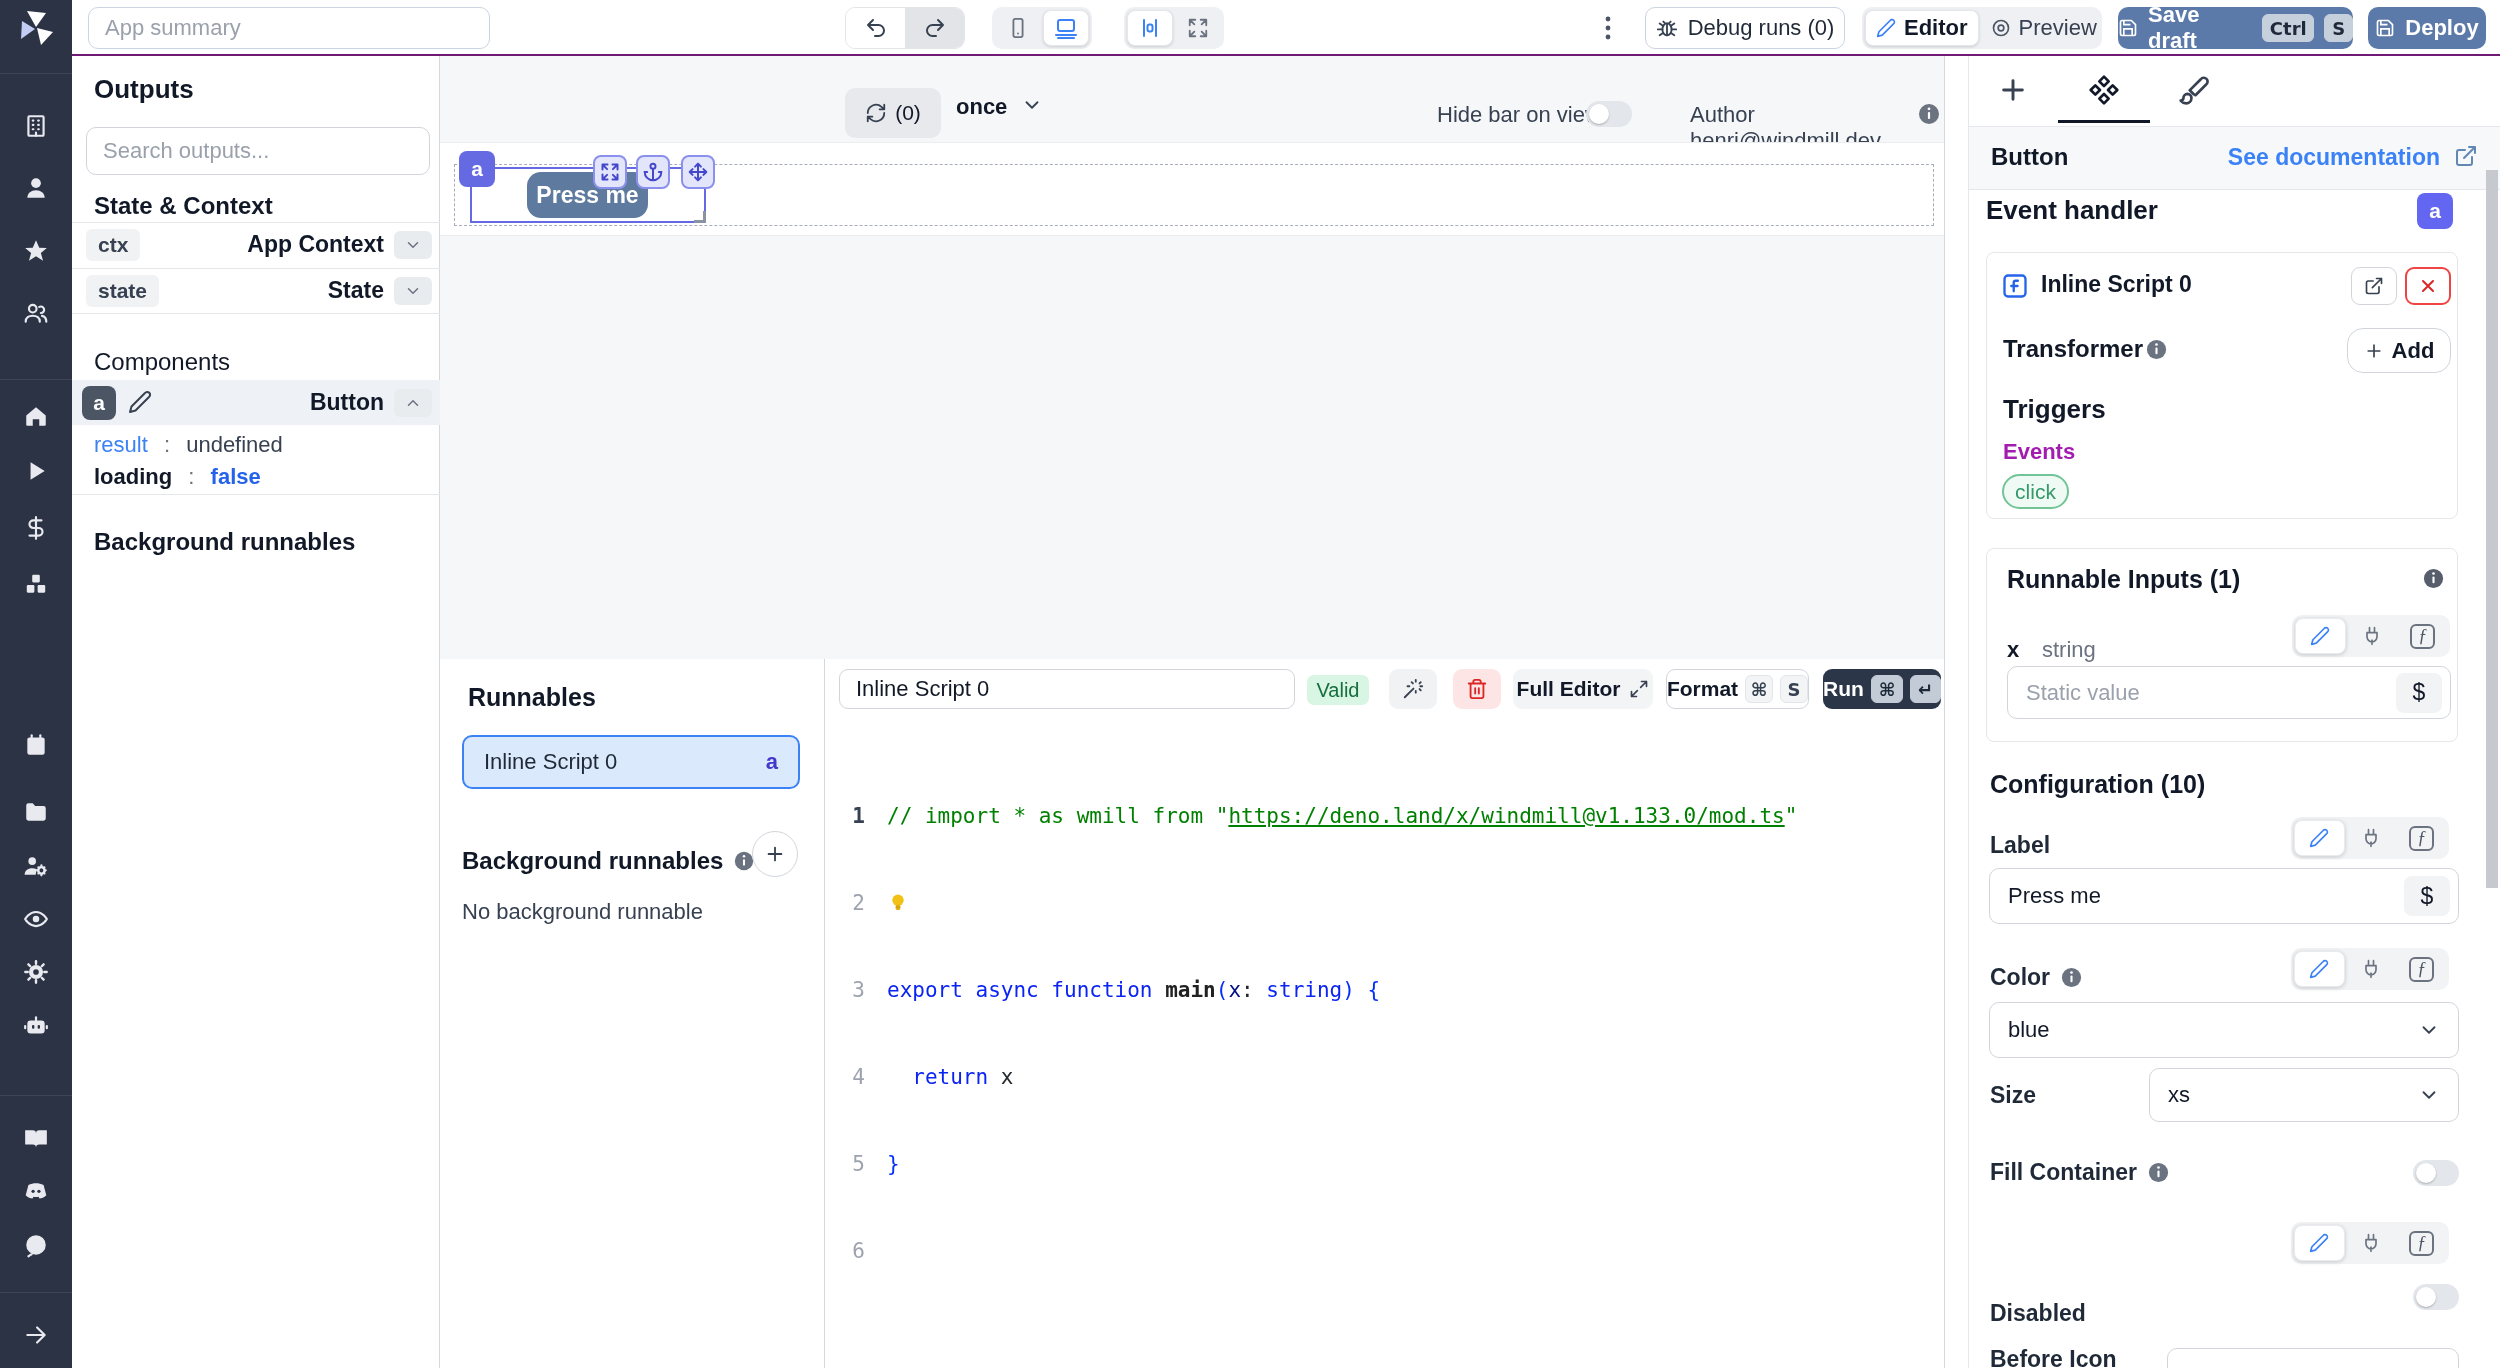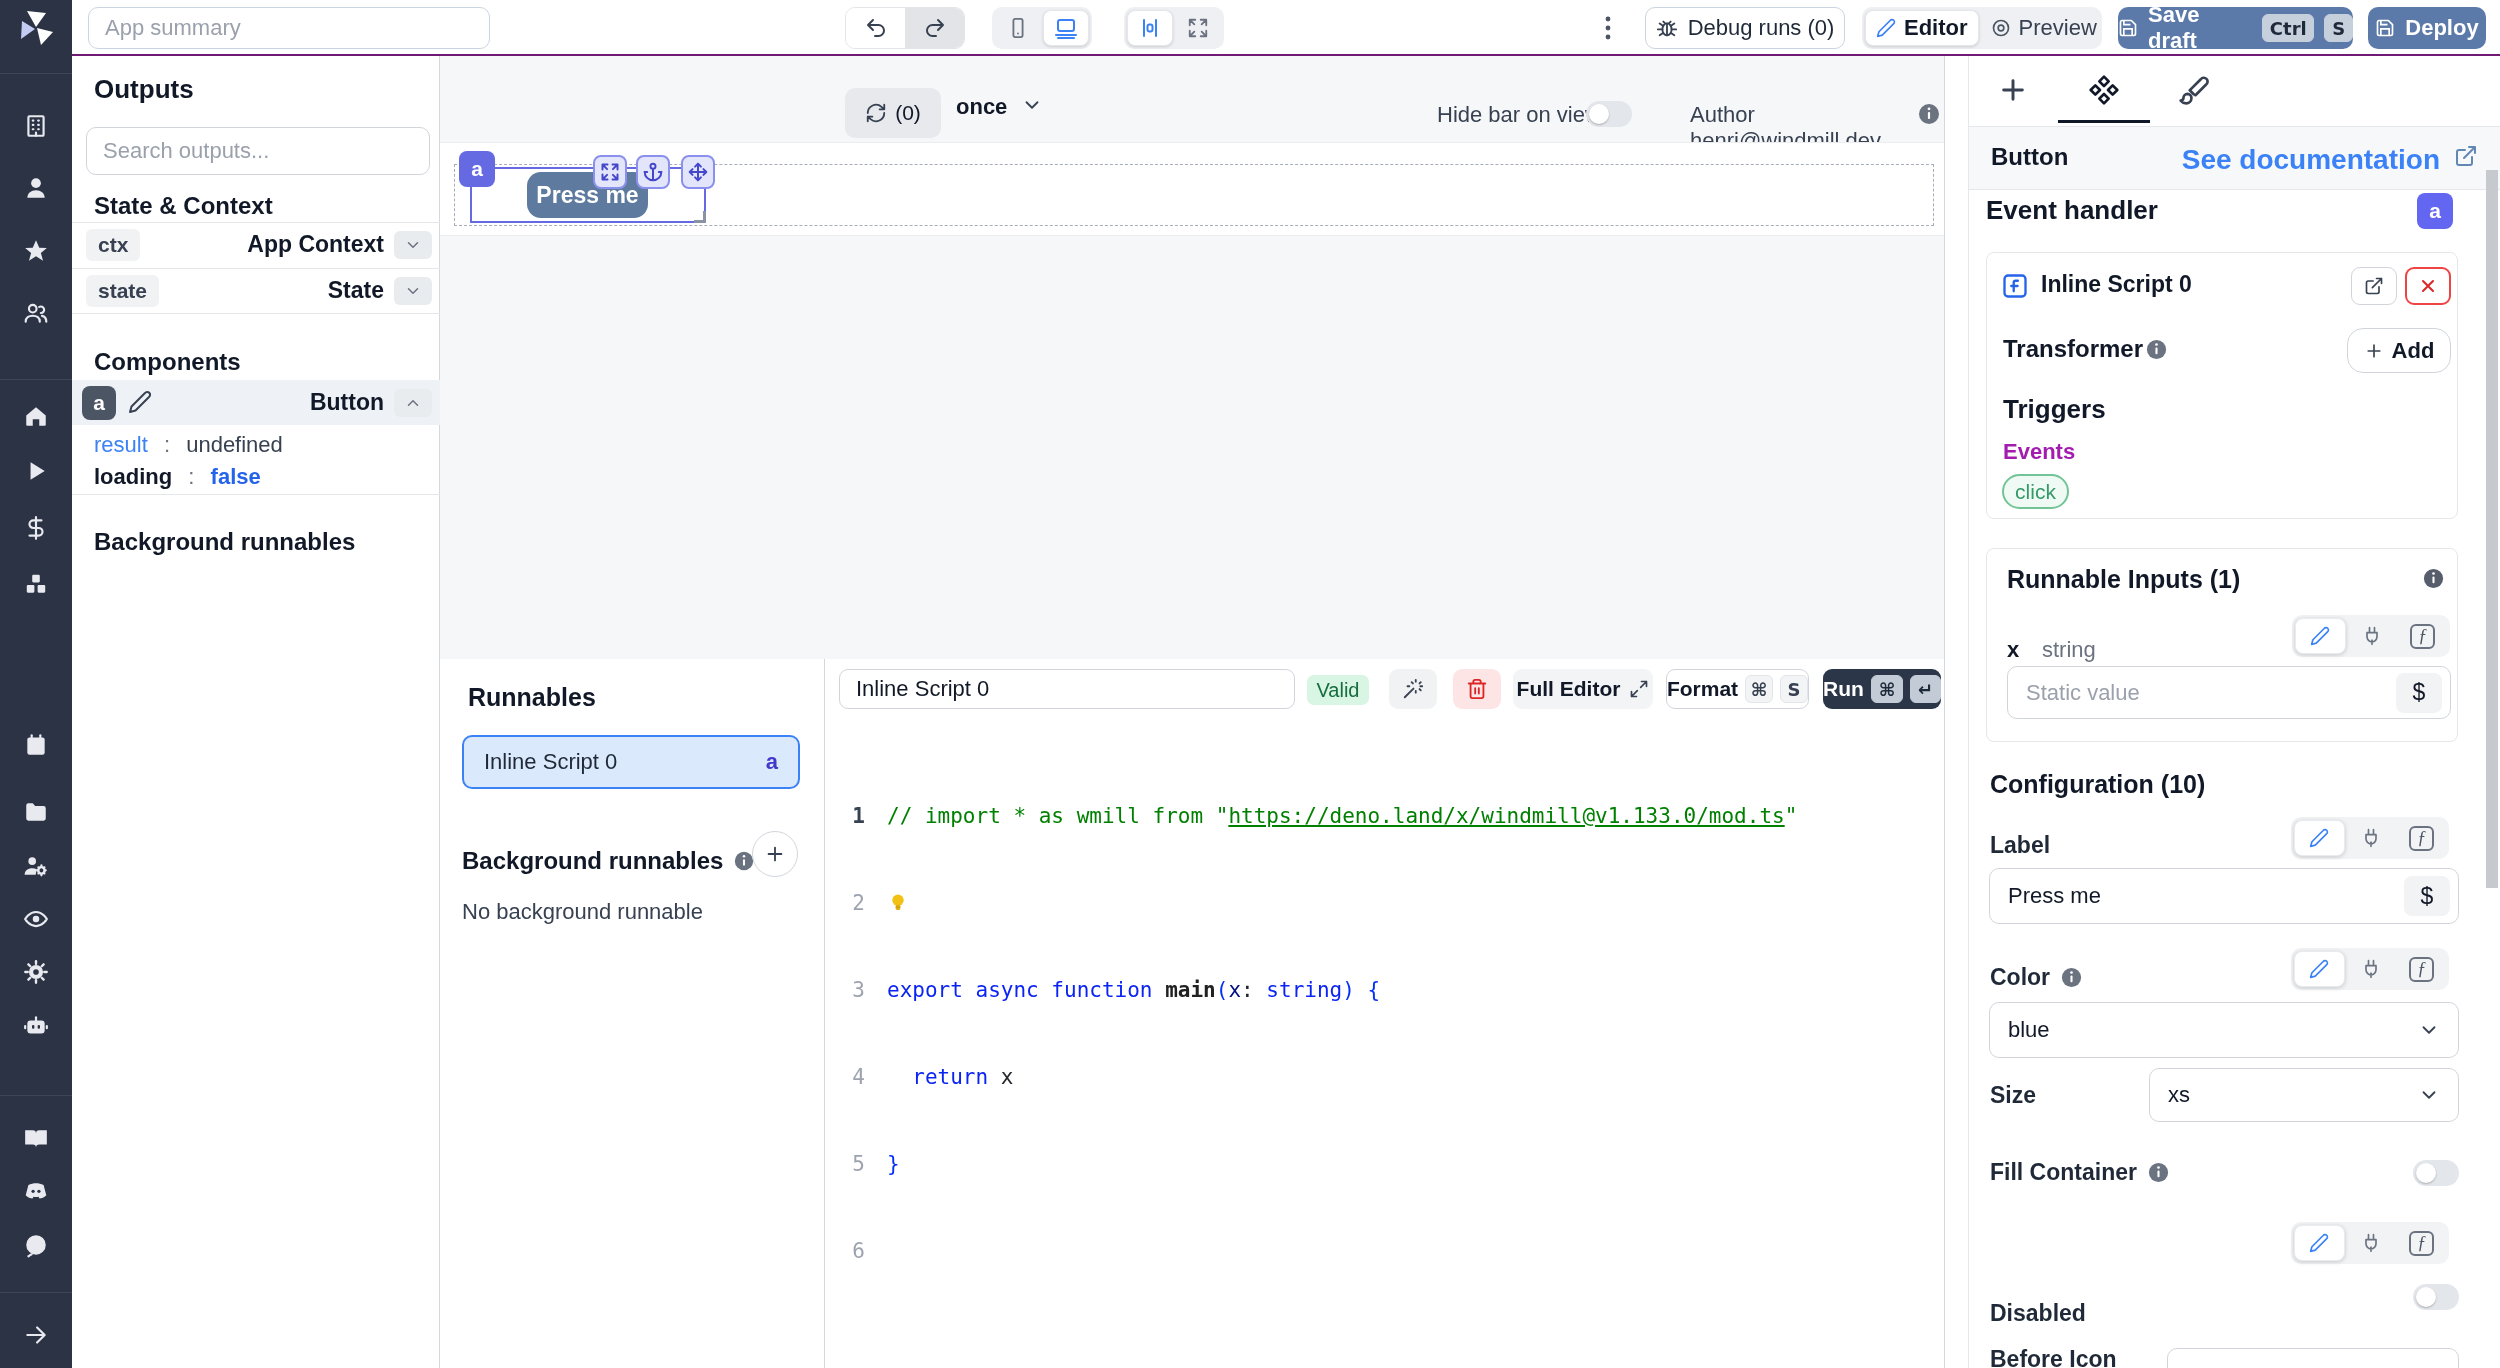--- a/index.html
+++ b/index.html
@@ -334,21 +334,21 @@
     <div class="abs" style="left:0;top:212px;width:368px;height:45px">
       <span class="badge-key abs" style="left:14px;top:7px">state</span>
       <span class="abs" style="right:56px;top:9px;font-size:23px;font-weight:700;color:#111827">State</span>
       <span class="chev-btn" style="right:8px;top:9px">
           <svg width="18" height="18" viewBox="0 0 24 24">
             <path class="st" style="stroke:#6b7280" d="m6 9 6 6 6-6"></path>
           </svg>
         </span>
     </div>
     <div class="o-hline" style="top:257px"></div>
-    <div class="abs" style="left:22px;top:292px;font-size:24px;font-weight:700;color:#111827">Components</div>
+    <div class="abs" style="left:22px;top:292px;font-size:24px;font-weight:400;color:#111827">Components</div>
     <div class="abs" style="left:0;top:324px;width:368px;height:45px;background:#eef2f7">
       <span class="abs ctr" style="left:10px;top:6px;width:34px;height:34px;background:#4b5563;border-radius:8px;color:#fff;font-weight:700;font-size:21px">a</span>
       <span class="abs" style="left:56px;top:10px">
           <svg width="24" height="24" viewBox="0 0 24 24">
             <path d="M17 3a2.85 2.85 0 1 1 4 4L7.5 20.5 2 22l1.5-5.5Z" class="st"></path>
           </svg>
         </span>
       <span class="abs" style="right:56px;top:9px;font-size:23px;font-weight:700;color:#111827">Button</span>
       <span class="chev-btn" style="right:8px;top:9px">
           <svg width="18" height="18" viewBox="0 0 24 24">
@@ -523,21 +523,21 @@
     <span class="abs" style="left:233px;top:18px;cursor:pointer">
       <svg width="32" height="32" viewBox="0 0 24 24">
           <path class="st" d="M9.1 11.9l8-8a2.85 2.85 0 1 1 4 4l-8 8M8.8 12.2l3 3"></path>
           <path class="st" d="M7.1 14.9c-1.7 0-3 1.4-3 3 0 1.3-1.1 2-2.1 2 1.1 1.3 2.5 2.1 4.1 2.1 2.2 0 4-1.8 4-4a3.05 3.05 0 0 0-3-3.1z"></path>
         </svg>
     </span>
     <div class="abs" style="left:113px;top:64px;width:92px;height:3px;background:#111827"></div>
 
     <div class="ins-band">
       <span class="abs" style="left:22px;top:16px;font-size:24px;font-weight:700;color:#111827">Button</span>
-      <span class="abs" style="right:60px;top:17px;font-size:28px;font-weight:600;color:#3b82f6;cursor:pointer">See documentation</span>
+      <span class="abs" style="right:60px;top:17px;font-size:23px;font-weight:600;color:#3b82f6;cursor:pointer">See documentation</span>
       <span class="abs" style="right:22px;top:17px;cursor:pointer">
           <svg width="24" height="24" viewBox="0 0 24 24">
             <path style="fill:none;stroke:#6187b5;stroke-width:2;stroke-linecap:round;stroke-linejoin:round" d="M15 3h6v6M10 14 21 3M18 13v6a2 2 0 0 1-2 2H5a2 2 0 0 1-2-2V8a2 2 0 0 1 2-2h6"></path>
           </svg>
         </span>
     </div>
 
     <span class="abs" style="left:41px;top:139px;font-size:26px;font-weight:700;color:#111827">Event handler</span>
     <span class="abs ctr" style="left:472px;top:137px;width:36px;height:36px;background:#6366f1;border-radius:8px;color:#fff;font-weight:700;font-size:21px">a</span>
 

